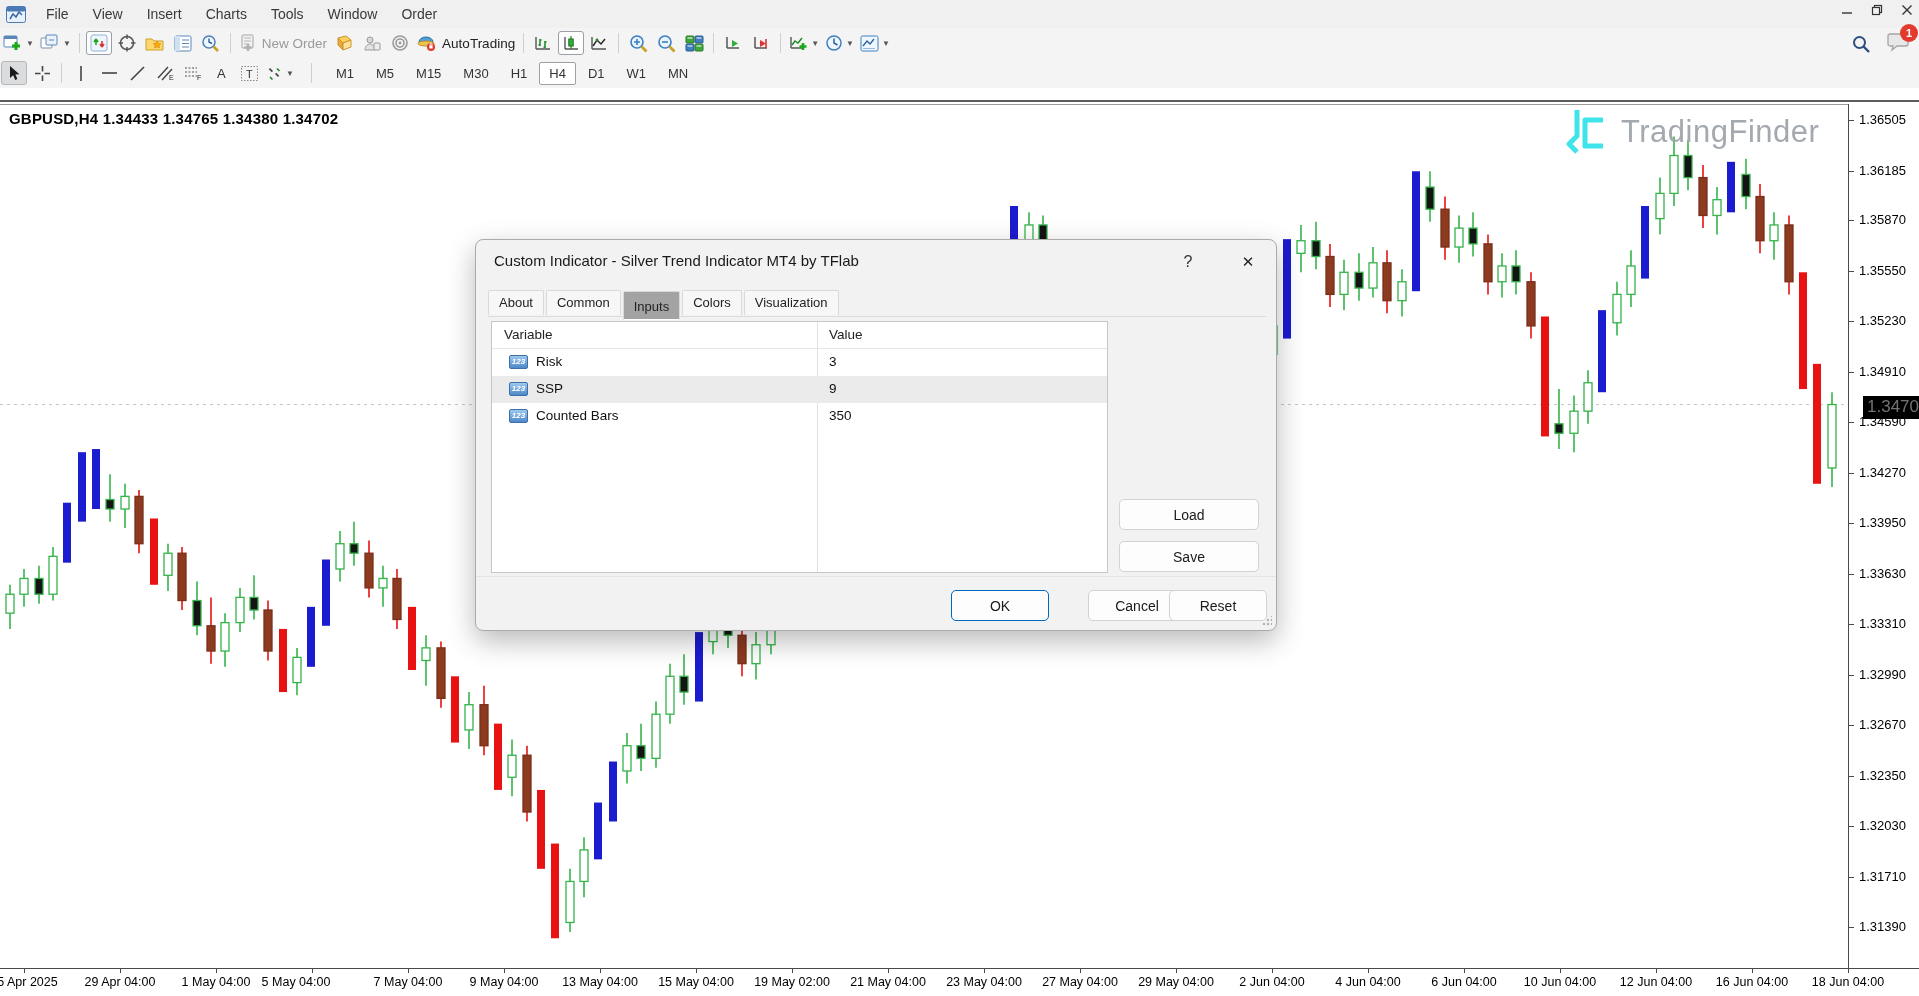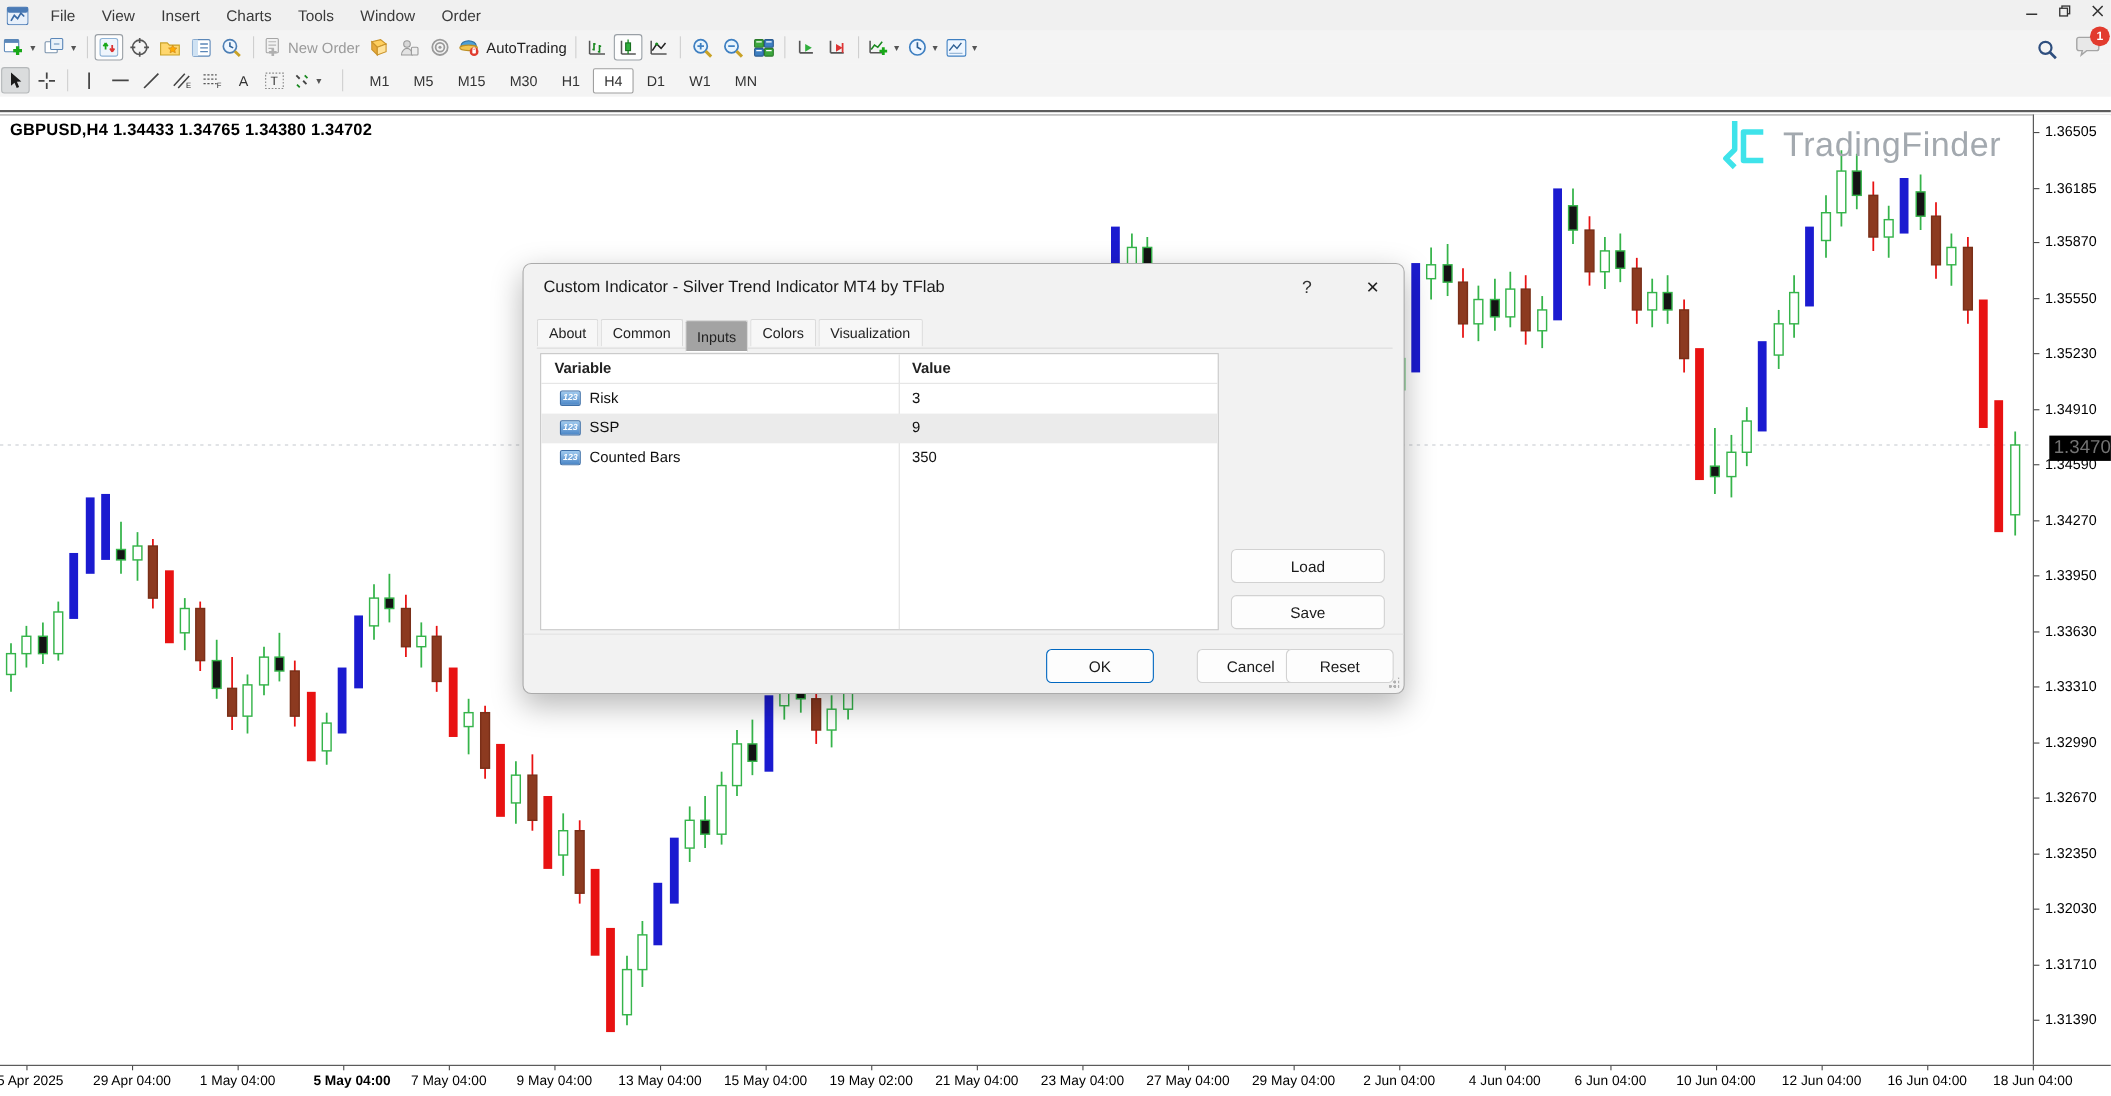--- a/index.html
+++ b/index.html
@@ -943,21 +943,21 @@
         <div class="ptick" style="top: 823.211px;"></div>
       </div>
 
     <div id="time-axis">
         <div class="tklabel" style="left: 24px;">25 Apr 2025</div>
         <div class="tktick" style="left: 24px;"></div>
         <div class="tklabel" style="left: 120px;">29 Apr 04:00</div>
         <div class="tktick" style="left: 120px;"></div>
         <div class="tklabel" style="left: 216px;">1 May 04:00</div>
         <div class="tktick" style="left: 216px;"></div>
-        <div class="tklabel" style="left: 320px; font-weight: bold;">5 May 04:00</div>
+        <div class="tklabel" style="left: 296px;">5 May 04:00</div>
         <div class="tktick" style="left: 312px;"></div>
         <div class="tklabel" style="left: 408px;">7 May 04:00</div>
         <div class="tktick" style="left: 408px;"></div>
         <div class="tklabel" style="left: 504px;">9 May 04:00</div>
         <div class="tktick" style="left: 504px;"></div>
         <div class="tklabel" style="left: 600px;">13 May 04:00</div>
         <div class="tktick" style="left: 600px;"></div>
         <div class="tklabel" style="left: 696px;">15 May 04:00</div>
         <div class="tktick" style="left: 696px;"></div>
         <div class="tklabel" style="left: 792px;">19 May 02:00</div>
@@ -1004,21 +1004,21 @@
     <div id="dlg-tabs">
         <div class="tab">About</div>
         <div class="tab">Common</div>
         <div class="tab active">Inputs</div>
         <div class="tab">Colors</div>
         <div class="tab">Visualization</div>
       </div>
     <div id="dlg-table">
       <div id="col-divider"></div>
       <div id="table-rows">
-          <div class="trow header" style="top: 0px; font-weight: bold;">
+          <div class="trow header" style="top: 0px;">
             <span class="name">Variable</span>
             <span class="val">Value</span>
           </div>
           <div class="trow" style="top: 27px;">
             <span class="num-icon">123</span>
             <span class="name-i">Risk</span>
             <span class="val">3</span>
           </div>
           <div class="trow selected" style="top: 54px;">
             <span class="num-icon">123</span>

